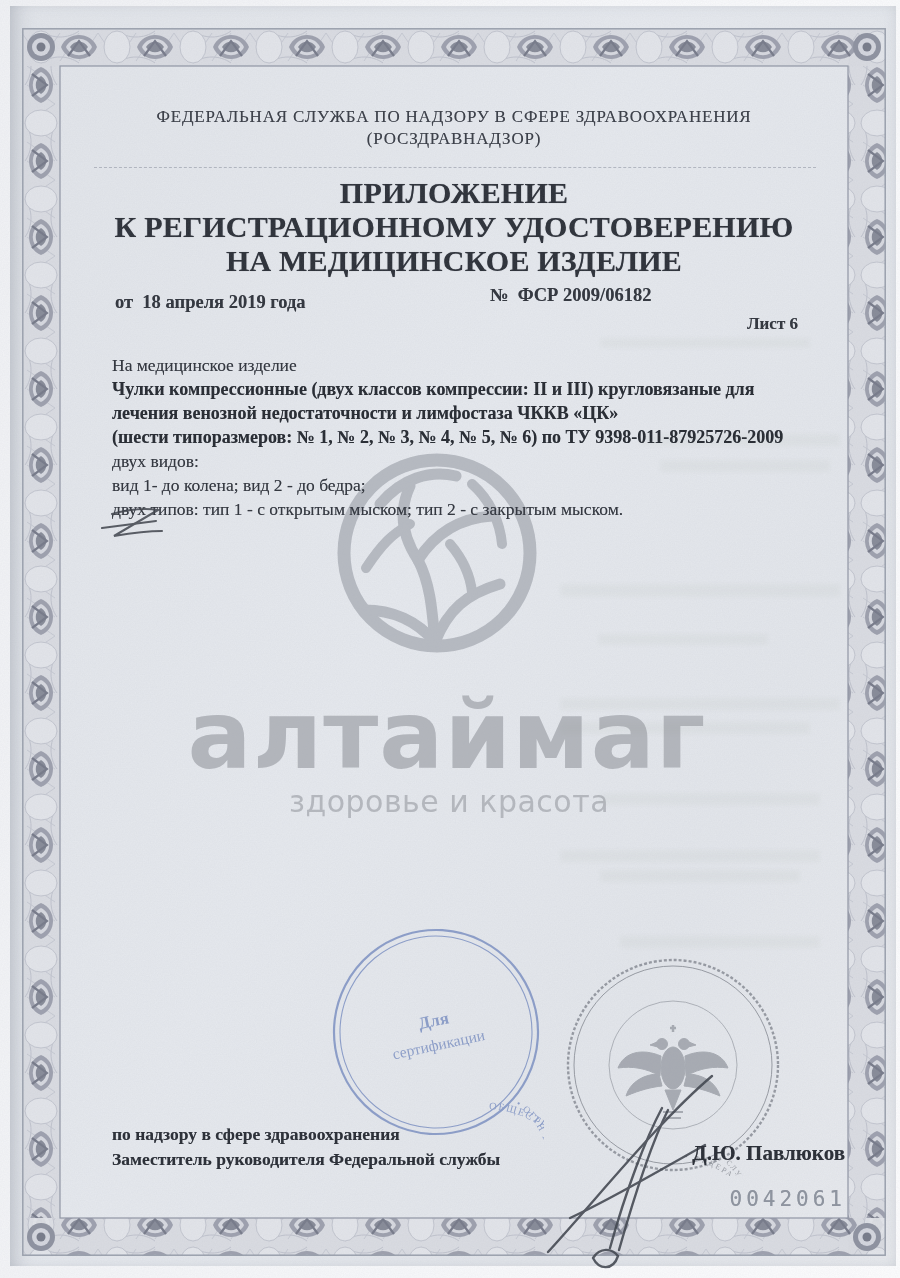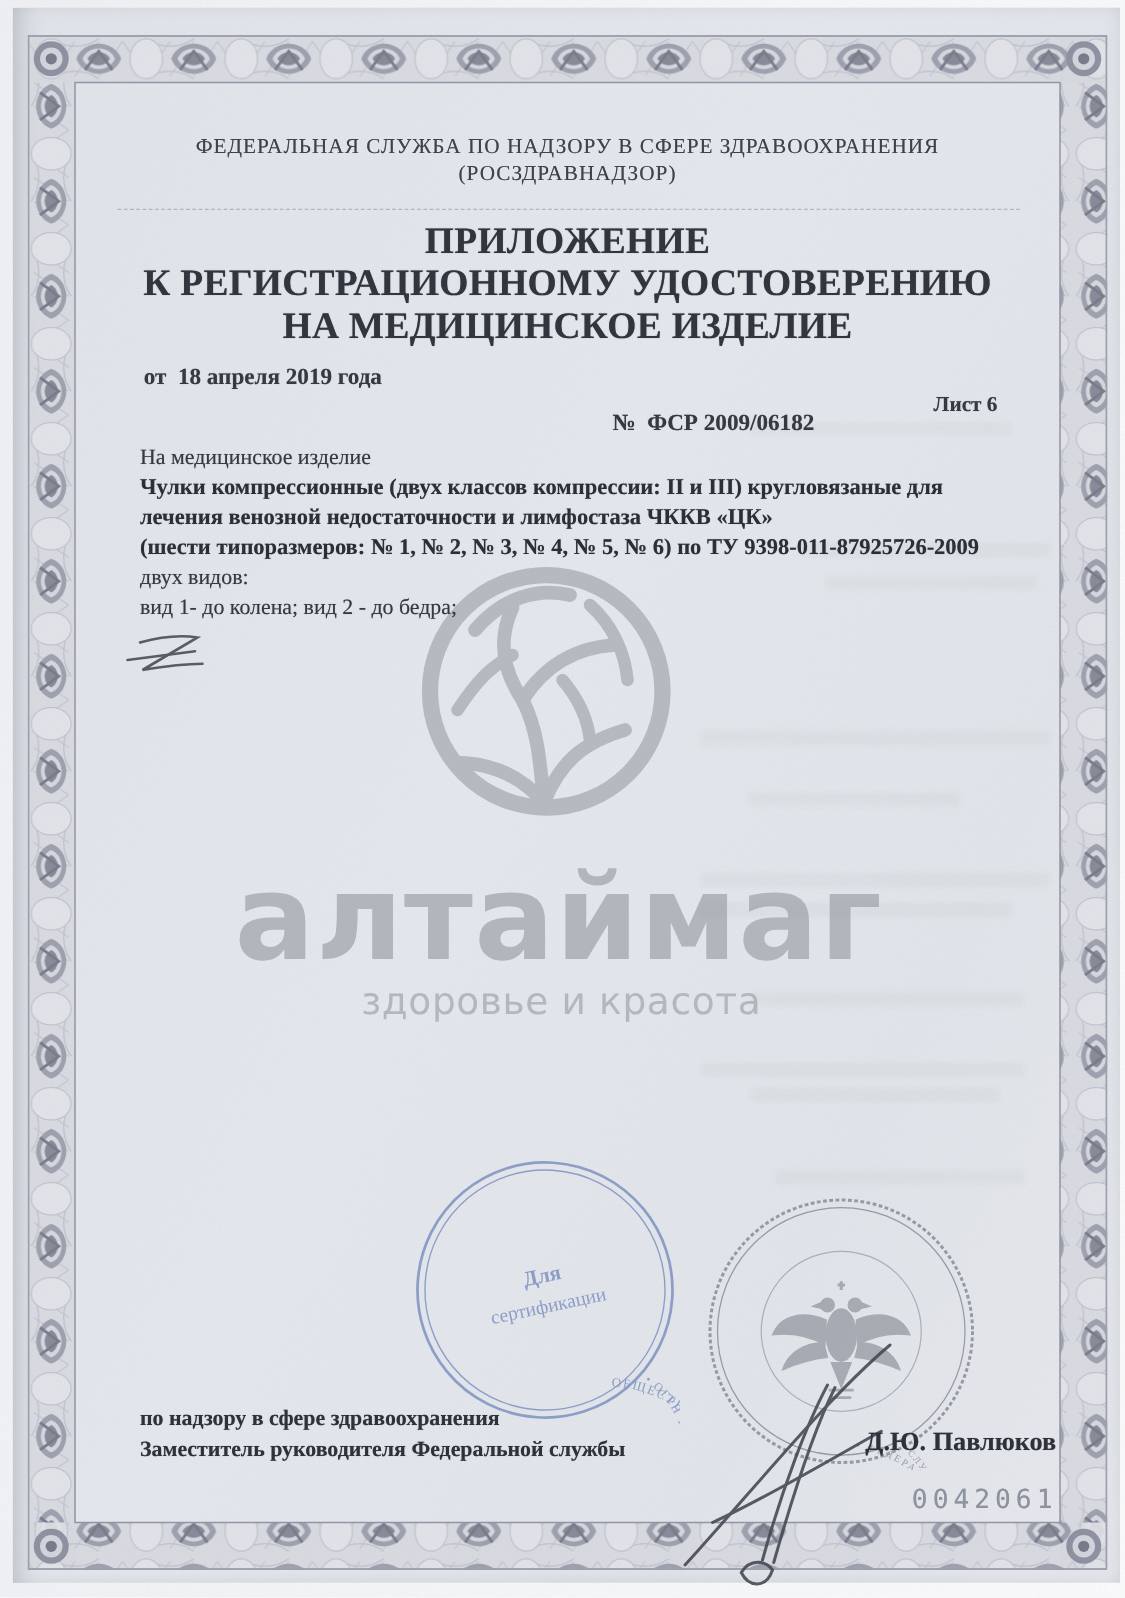--- a/index.html
+++ b/index.html
@@ -15,21 +15,21 @@
     background:linear-gradient(115deg,#e2e5ea 0%,#e6e9ee 45%,#e3e6eb 75%,#e8eaee 100%);
     box-shadow:inset 16px 0 22px -14px rgba(90,96,112,.38), inset -6px 0 14px -8px rgba(120,126,140,.25);
   }
   .frame-svg{position:absolute;left:22px;top:28px;}
   .content{position:absolute;left:60px;top:66px;right:52px;bottom:60px;}
   .doc-text{color:#2f333b;text-shadow:0 0 .6px rgba(46,50,60,.5);}
   .agency{position:absolute;top:40px;left:0;right:0;text-align:center;font-size:17px;line-height:22px;letter-spacing:.8px;color:#383c45;text-shadow:0 0 .5px rgba(52,56,66,.5);}
   .separator{position:absolute;top:101px;left:34px;right:32px;border-top:1px dashed rgba(118,124,140,.45);}
   .title{position:absolute;top:110px;left:0;right:0;text-align:center;font-weight:bold;font-size:30px;line-height:34px;color:#2b2f37;letter-spacing:.2px;text-shadow:0 0 .7px rgba(40,44,54,.55);}
   .meta-date{position:absolute;left:55px;top:226px;font-weight:bold;font-size:18.5px;white-space:pre;}
-  .meta-number{position:absolute;left:430px;top:219px;font-weight:bold;font-size:18.5px;white-space:pre;margin-top:44px;}
+  .meta-number{position:absolute;left:430px;top:219px;font-weight:bold;font-size:18.5px;white-space:pre;}
   .meta-sheet{position:absolute;right:50px;top:248px;font-weight:bold;font-size:17px;white-space:pre;}
   .body-block{position:absolute;left:52px;top:287px;right:10px;}
   .body-block .ln{height:24px;font-size:17.5px;line-height:24px;}
   .body-block .b{font-weight:bold;font-size:18px;color:#24282f;}
   .watermark{position:absolute;left:0;right:0;top:0;bottom:0;pointer-events:none;border-radius:23px;}
   .wm-logo{position:absolute;left:272px;top:382px;opacity:.85;}
   .wm-brand{position:absolute;left:0;right:14px;top:614px;text-align:center;font-family:"DejaVu Sans", sans-serif;font-weight:bold;font-size:95px;letter-spacing:1px;color:#b3b6bc;}
   .wm-tagline{position:absolute;left:0;right:10px;top:718px;text-align:center;font-family:"DejaVu Sans", sans-serif;font-size:30px;letter-spacing:.5px;color:#b5b8be;}
   .ghost{position:absolute;background:#84907f;opacity:.06;filter:blur(2px);border-radius:3px;}
   .blue-stamp{position:absolute;left:268px;top:858px;opacity:.82;filter:blur(.25px);}
@@ -152,20 +152,21 @@
     <div class="meta-number doc-text">№  ФСР 2009/06182</div>
     <div class="meta-sheet doc-text">Лист 6</div>
 
     <div class="body-block doc-text">
       <div class="ln">На медицинское изделие</div>
       <div class="ln b">Чулки компрессионные (двух классов компрессии: II и III) кругловязаные для</div>
       <div class="ln b">лечения венозной недостаточности и лимфостаза ЧККВ «ЦК»</div>
       <div class="ln b">(шести типоразмеров: № 1, № 2, № 3, № 4, № 5, № 6) по ТУ 9398-011-87925726-2009</div>
       <div class="ln">двух видов:</div>
       <div class="ln">вид 1- до колена; вид 2 - до бедра;</div>
+      <div class="ln">двух типов: тип 1 - с открытым мыском; тип 2 - с закрытым мыском.</div>
     </div>
 
     <svg class="zmark-svg" width="80" height="56" viewBox="0 0 80 56" xmlns="http://www.w3.org/2000/svg">
       <g stroke="#3c4048" stroke-width="2.1" fill="none" stroke-linecap="round" opacity=".85">
         <path d="M14,14 C32,9 48,8 60,10 L16,36 C34,33 52,31 64,31"></path>
         <path d="M4,28 L58,21"></path>
       </g>
     </svg>
 
     <svg class="blue-stamp" width="216" height="216" viewBox="0 0 216 216" xmlns="http://www.w3.org/2000/svg">

